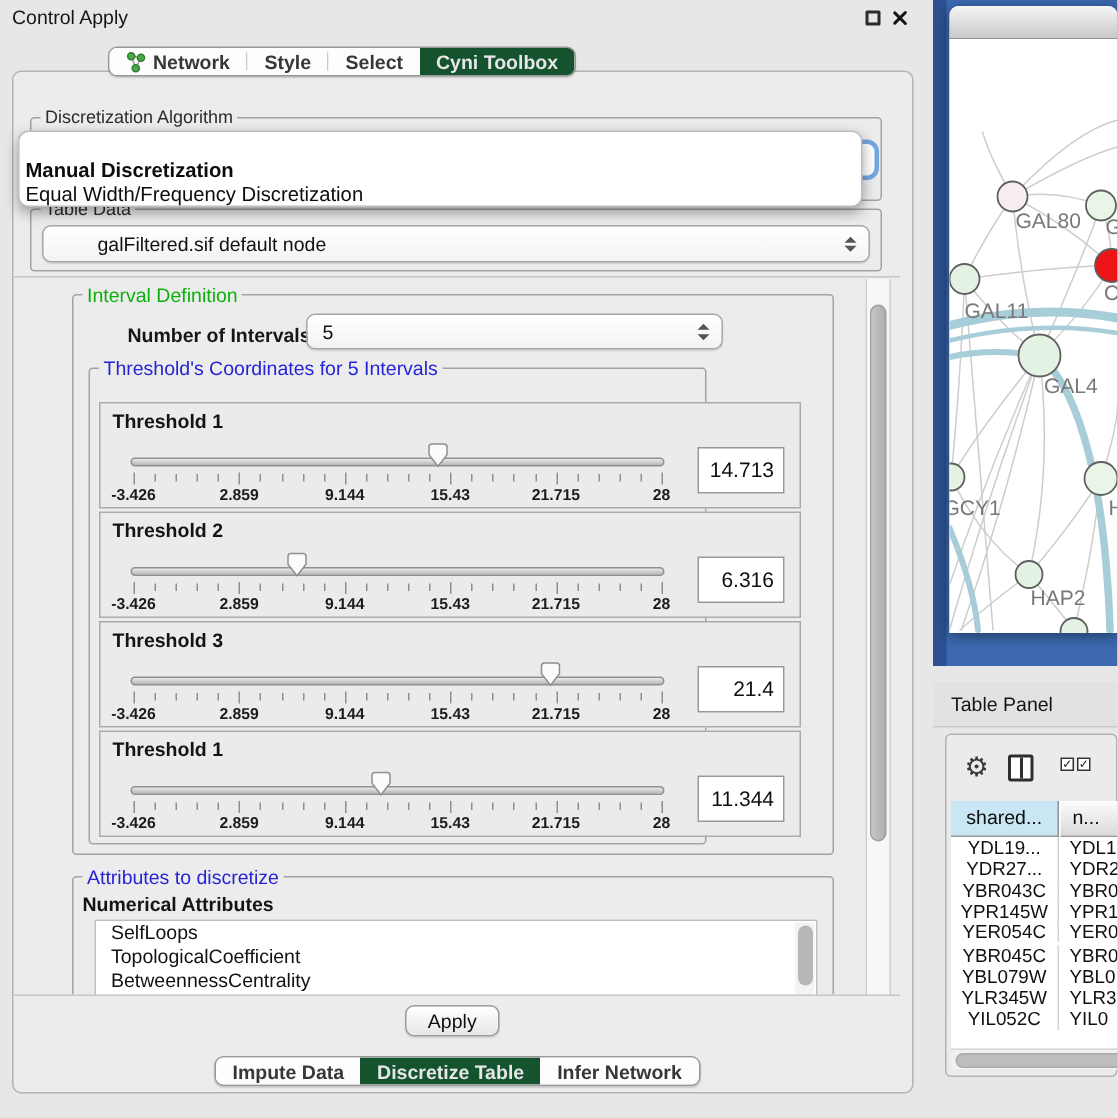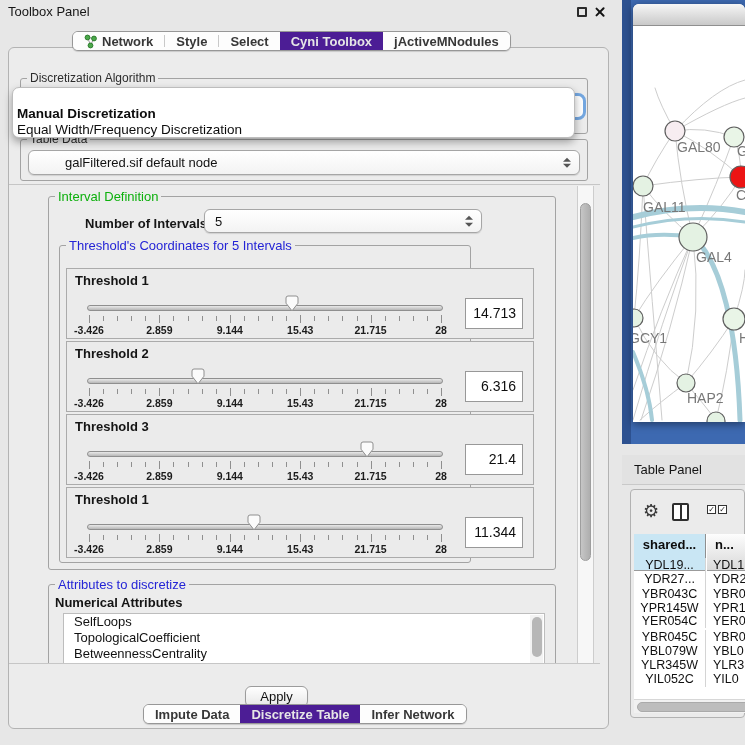--- a/index.html
+++ b/index.html
@@ -17,21 +17,21 @@
   #close-btn i.a { transform:rotate(45deg);} #close-btn i.b { transform:rotate(-45deg);}
 
   #cp-panel { left:8px; top:47px; width:601px; height:682px; background:#ececec;
               border:1px solid #b3b3b3; border-radius:6px; }
 
   .tabgroup { display:flex; align-items:stretch; border:1px solid #979797; border-radius:6px;
               background:#fdfdfd; overflow:hidden; height:20px;
               box-shadow:0 1px 1px rgba(0,0,0,0.15); }
   .tabseg { display:flex; align-items:center; padding:0 11px; font-size:13px; font-weight:700;
             color:#373737; white-space:nowrap; background:#fdfdfd; }
-  .tabseg.dark { background:#4c1d95; color:#e6e6e6; }
+  .tabseg.dark { background:#14532d; color:#e6e6e6; }
   .tabsep { width:1px; background:#c9c9c9; margin:3px 0; }
   #top-tabs { left:72px; top:31px; z-index:6; }
   #bottom-tabs { left:143px; top:704px; z-index:6; }
   #net-icon { width:13px; height:15px; margin-right:5px; }
 
   .groupbox { border:1px solid #a3a3a3; border-radius:3px; }
   .grouplabel { position:absolute; top:-8px; left:6px; background:#ececec; padding:0 3px;
                 font-size:12px; color:#2c2c2c; white-space:nowrap; }
   .grouplabel.green { color:#0cb00c; font-size:13px; }
   .grouplabel.blue  { color:#2424d6; font-size:13px; }
@@ -89,23 +89,23 @@
             padding-right:6px; color:#0e0e0e; }
 
   #attr-group { left:34px; top:398px; width:508px; height:92px; background:#ececec; }
   #attr-heading { left:6px; top:10px; font-size:13px; font-weight:700; color:#141414; }
   #attr-list { left:14px; top:28px; width:482px; height:62px; background:#fff; border:1px solid #bdbdbd; }
   .attr-item { font-size:13px; line-height:16px; padding-left:10px; color:#111; white-space:nowrap; }
   #attr-scroll { position:absolute; right:1px; top:1px; width:13px; height:58px; background:#f3f3f3; }
   #attr-scroll .thumb { position:absolute; left:1.5px; top:2px; width:10px; height:40px; border-radius:5px;
                         background:#b7b7b7; }
 
-  #apply-btn { left:245px; top:670px; width:63px; height:21px; border:1px solid #9c9c9c; border-radius:6px;
+  #apply-btn { left:270px; top:670px; width:63px; height:21px; border:1px solid #9c9c9c; border-radius:6px;
                background:linear-gradient(#ffffff,#e7e7e7); font-size:13px; text-align:center;
-               line-height:19px; color:#101010; box-shadow:0 1px 1px rgba(0,0,0,0.12);margin-top:16px; }
+               line-height:19px; color:#101010; box-shadow:0 1px 1px rgba(0,0,0,0.12); }
 
   
   #net-blue { left:622px; top:0; width:123px; height:444px; background:#3d69b1; }
   #net-blue-edge { left:622px; top:0; width:9px; height:444px; background:#2d5190; }
   #mac-window { left:633px; top:4px; width:112px; height:418px; border-radius:6px 6px 0 0;
                 box-shadow:0 2px 9px rgba(0,0,0,0.45); background:#fff; }
   #mac-titlebar { left:633px; top:4px; width:112px; height:22px; border-radius:6px 6px 0 0;
                   background:linear-gradient(#f6f6f6,#c9c9c9); border-bottom:1px solid #8f8f8f; }
   #net-canvas { left:633px; top:26px; width:112px; height:396px; background:#fff; }
 
@@ -116,37 +116,37 @@
   #tp-body { left:630px; top:489px; width:115px; height:229px; background:#ebebeb;
              border:1px solid #b2b2b2; border-radius:4px; }
   #gear-icon { left:643px; top:500px; font-size:18px; color:#3a3a3a; line-height:22px; }
   #col-icon { left:672px; top:503px; width:17px; height:18px; border:2px solid #2e2e2e; border-radius:2px; background:#fff; }
   #col-icon i { position:absolute; left:50%; top:0; width:2px; height:100%; background:#2e2e2e; transform:translateX(-50%); }
   .chk { position:absolute; top:505px; width:9px; height:9px; border:1.3px solid #333; font-size:8px;
          line-height:8px; text-align:center; color:#222; background:#fff; }
   #chk1 { left:707px; } #chk2 { left:718px; }
 
   #tp-table { left:634px; top:534px; width:111px; height:165px; background:#fff; overflow:hidden; }
-  .th { position:absolute; top:0; height:37px; font-size:13px; color:#0c0c0c; text-align:center;
-        line-height:22px; border-bottom:1px solid #9b9b9b; overflow:hidden; white-space:nowrap;font-weight:bold; }
+  .th { position:absolute; top:0; height:24px; font-size:13px; color:#0c0c0c; text-align:center;
+        line-height:22px; border-bottom:1px solid #9b9b9b; overflow:hidden; white-space:nowrap; }
   #th-0 { left:0; width:72px; background:#c9e6f4; border-right:1px solid #8f8f8f; }
   #th-1 { left:73px; width:45px; background:linear-gradient(#fdfdfd,#d9d9d9); text-align:left; padding-left:8px; }
   .tr { position:absolute; left:0; width:111px; height:14.3px; font-size:12.5px; color:#101010; }
   .td0 { position:absolute; left:0; top:0; width:72px; text-align:center; border-right:1px solid #d4d4d4;
          line-height:14.3px; white-space:nowrap; overflow:hidden; }
   .td1 { position:absolute; left:79px; top:0; width:40px; line-height:14.3px; white-space:nowrap; }
   #hscroll { left:634px; top:699px; width:111px; height:14px; background:#f1f1f1; border-top:1px solid #d7d7d7; }
   #hscroll .thumb { position:absolute; left:3px; top:2px; width:120px; height:10px; border-radius:5px;
                     background:#bdbdbd; border:1px solid #aaa; }
 </style>
 </head>
 <body>
 
 <div class="abs" id="cp-titlebar">
-  <div class="abs" id="cp-title">Toolbox Panel</div>
+  <div class="abs" id="cp-title">Control Apply</div>
   <div class="abs" id="float-btn"></div>
   <div class="abs" id="close-btn">
       <i class="a"></i>
       <i class="b"></i>
     </div>
 </div>
 
 <div class="abs" id="cp-panel"></div>
 
 <div class="abs tabgroup" id="top-tabs">
@@ -164,23 +164,20 @@
   <div class="tabsep"></div>
   <div class="tabseg">
       <span>Style</span>
     </div>
   <div class="tabsep"></div>
   <div class="tabseg">
       <span>Select</span>
     </div>
   <div class="tabseg dark">
       <span>Cyni Toolbox</span>
-    </div>
-  <div class="tabseg">
-      <span>jActiveMNodules</span>
     </div>
 </div>
 
 <div class="abs groupbox" id="algo-group">
   <span class="grouplabel">Discretization Algorithm</span>
 </div>
 <div class="abs" id="algo-combo"></div>
 
 <div class="abs" id="algo-popup">
   <div class="abs algo-opt" id="algo-opt-1">Equal Width/Frequency Discretization</div>

